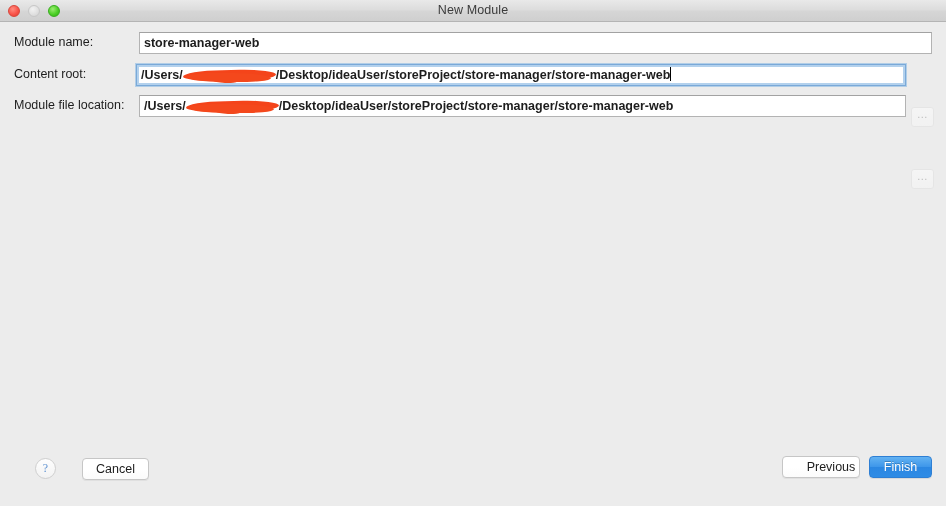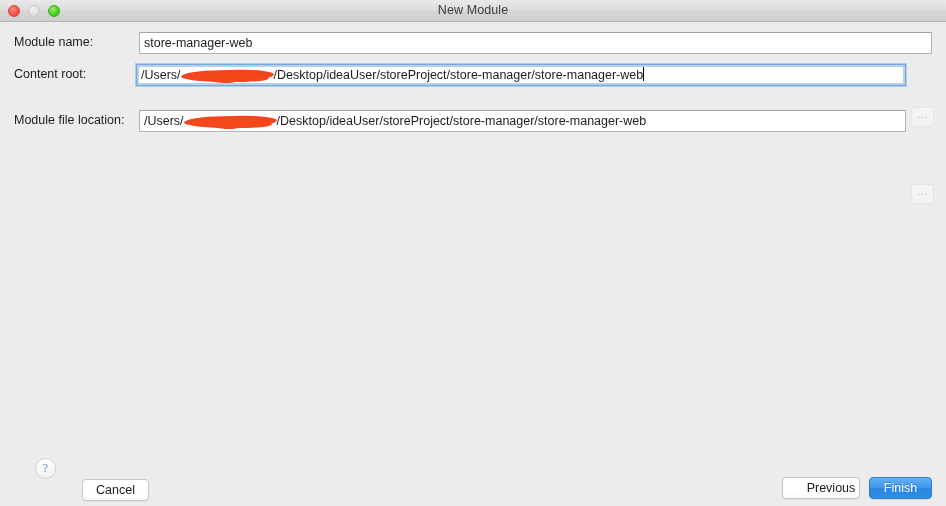--- a/index.html
+++ b/index.html
@@ -79,21 +79,21 @@
 
   .row {
     position: absolute;
     left: 0;
     right: 0;
     height: 22px;
     border-radius: 9px;
   }
   .row-1 { top: 10px; }
   .row-2 { top: 42px; text-align: right; }
-  .row-3 { top: 73px; margin-top: 15px; }
+  .row-3 { top: 73px; }
 
   .lbl {
     position: absolute;
     left: 14px;
     top: 3px;
     font-size: 12.5px;
     color: #1d1d1d;
     white-space: nowrap;
   }
 
@@ -101,20 +101,21 @@
     position: absolute;
     box-sizing: border-box;
     height: 22px;
     background: #ffffff;
     font-size: 12.5px;
     color: #1d1d1d;
     line-height: 20px;
     padding: 0 3px 0 4px;
     white-space: nowrap;
     overflow: hidden;
+    font-weight: bold;
   }
   .field-plain {
     border: 1px solid #b3b3b3;
     border-top-color: #a2a2a2;
   }
   .field-focus {
     border: 1px solid #7aa9d8;
     outline: 2px solid rgba(116, 171, 222, 0.55);
     outline-offset: -3px;
     box-shadow: 0 0 0 1px rgba(140, 186, 228, 0.6);
@@ -239,21 +240,20 @@
   .btn {
     position: absolute;
     box-sizing: border-box;
     height: 22px;
     border-radius: 4px;
     font-size: 12.5px;
     display: flex;
     align-items: center;
     justify-content: center;
     white-space: nowrap;
-    margin-top: 21px;
   }
   .btn-default {
     border: 1px solid #c6c6c6;
     background: linear-gradient(to bottom, #ffffff 0%, #ffffff 50%, #fbfbfb 100%);
     color: #1d1d1d;
     box-shadow: 0 1px 0 rgba(0,0,0,0.05);
   }
   .btn-primary {
     border: 1px solid #2e7fd4;
     background: linear-gradient(to bottom, #63b2f2 0%, #3d96ea 50%, #2b87e2 51%, #2f8ce5 100%);

